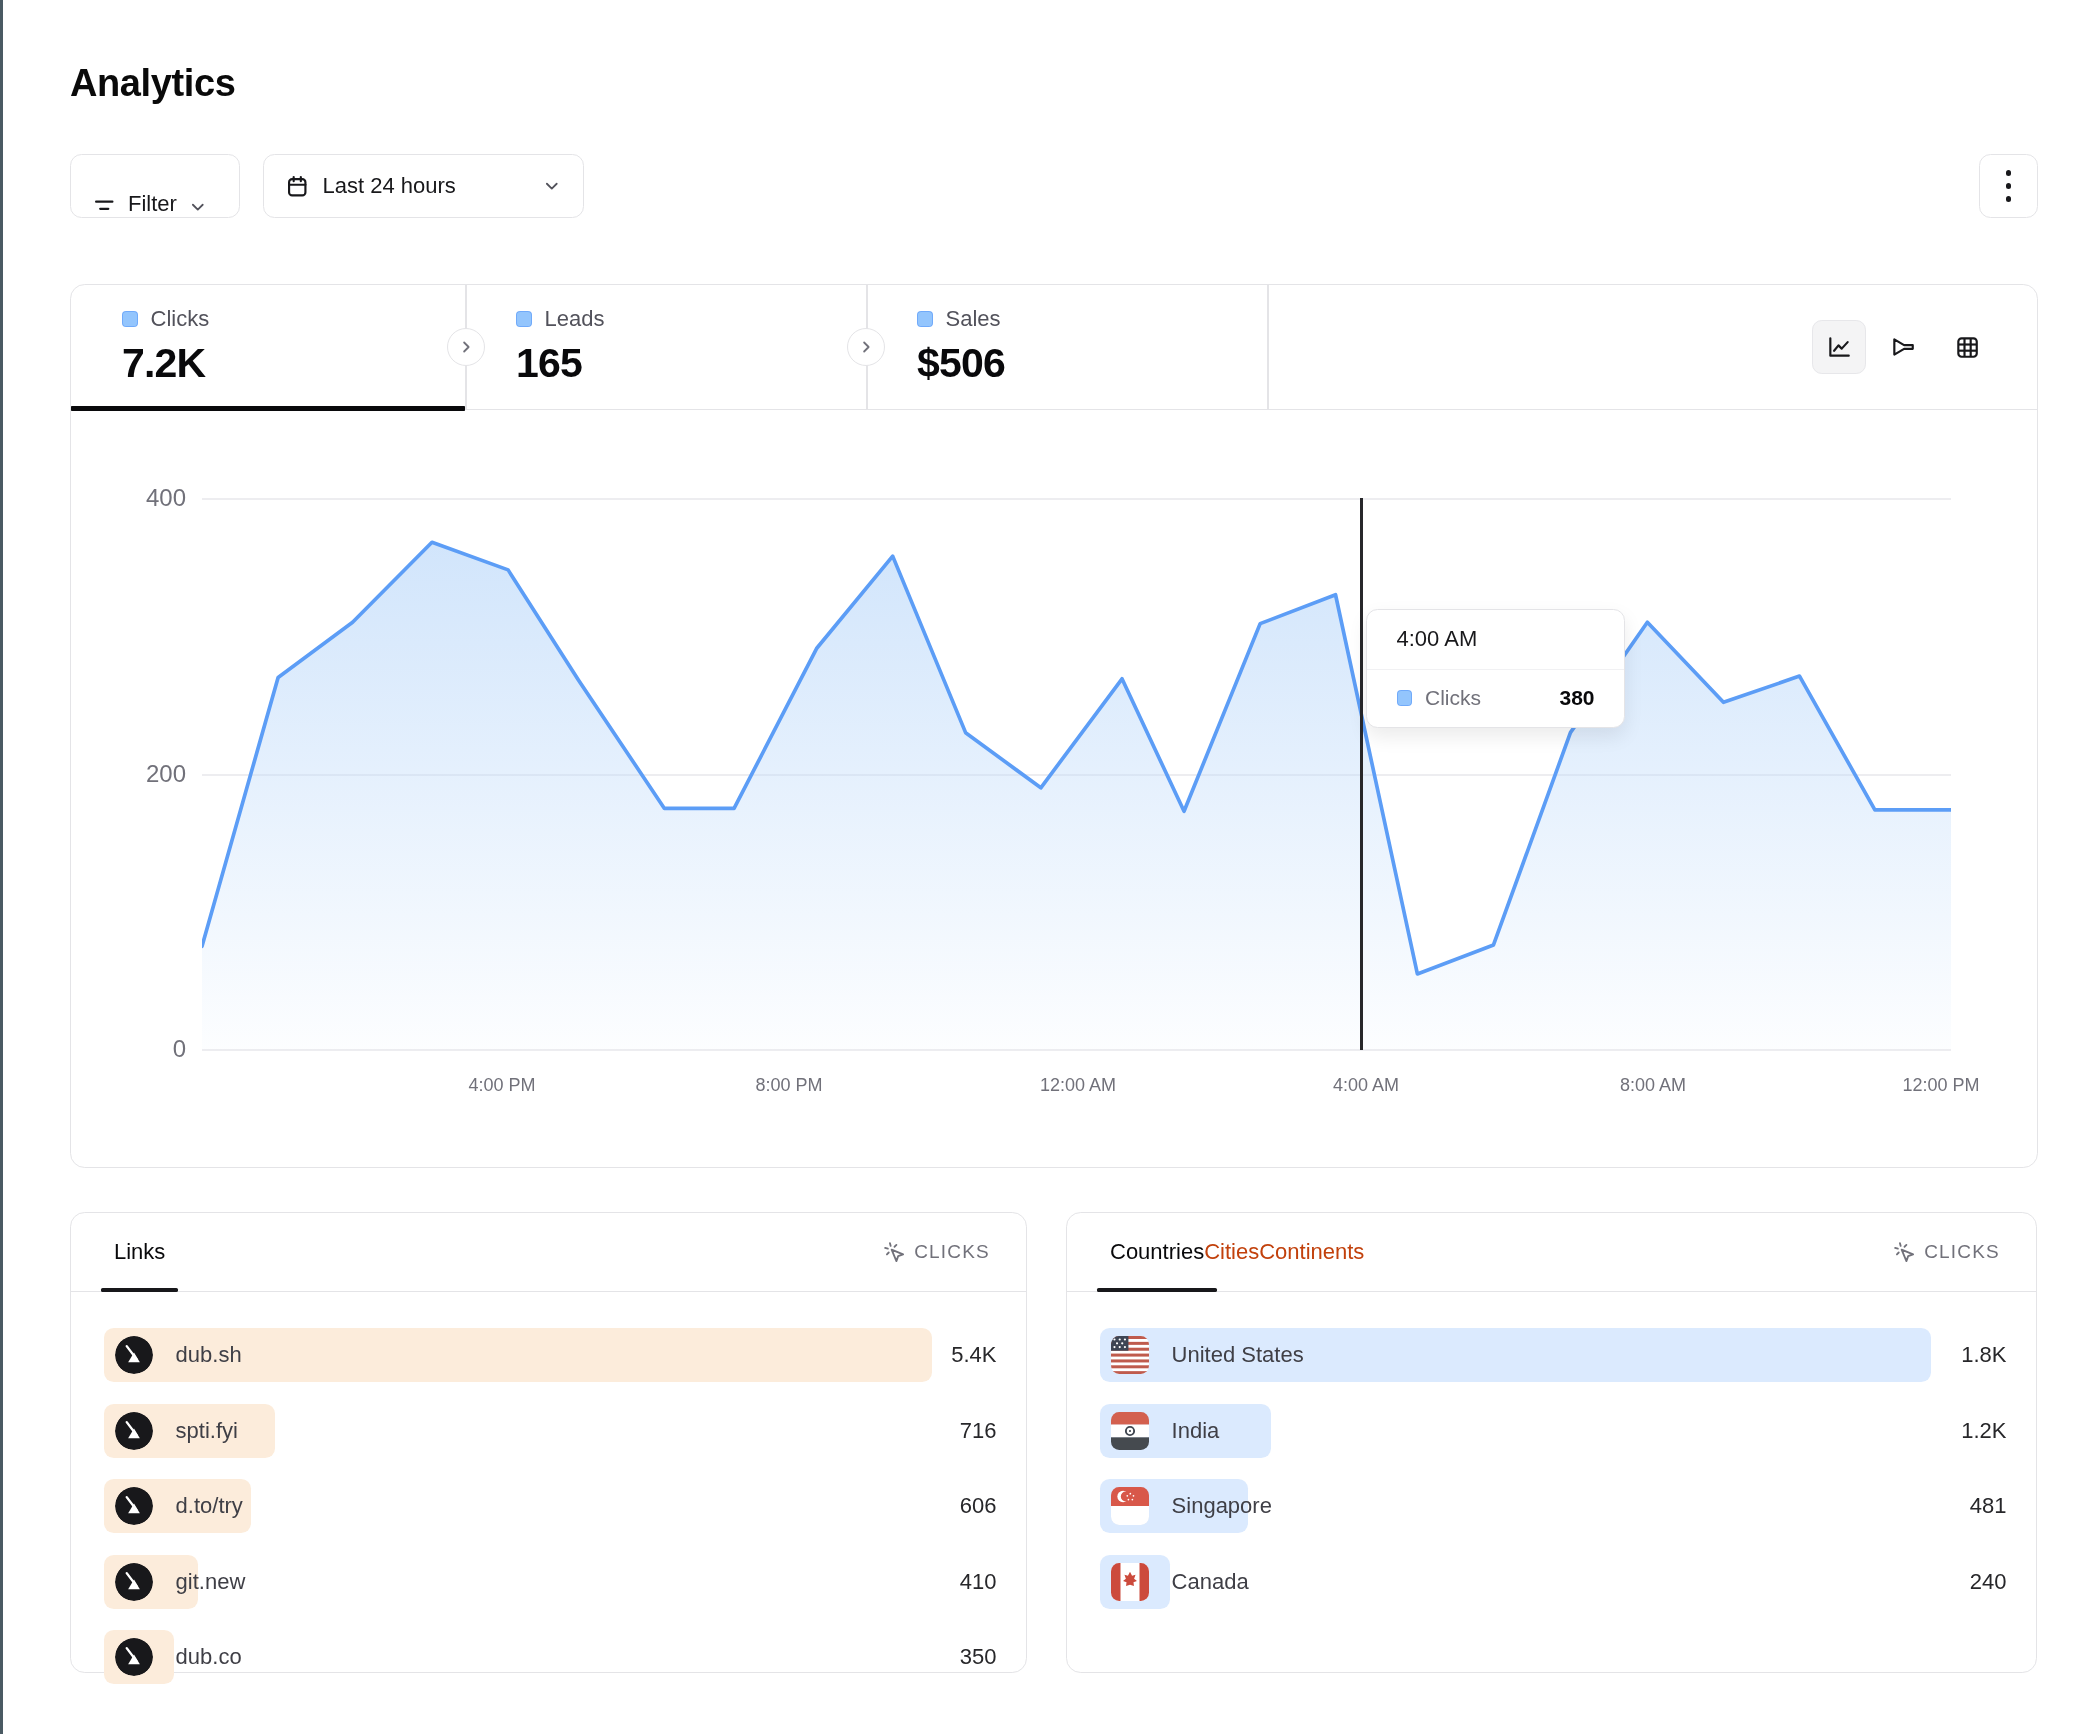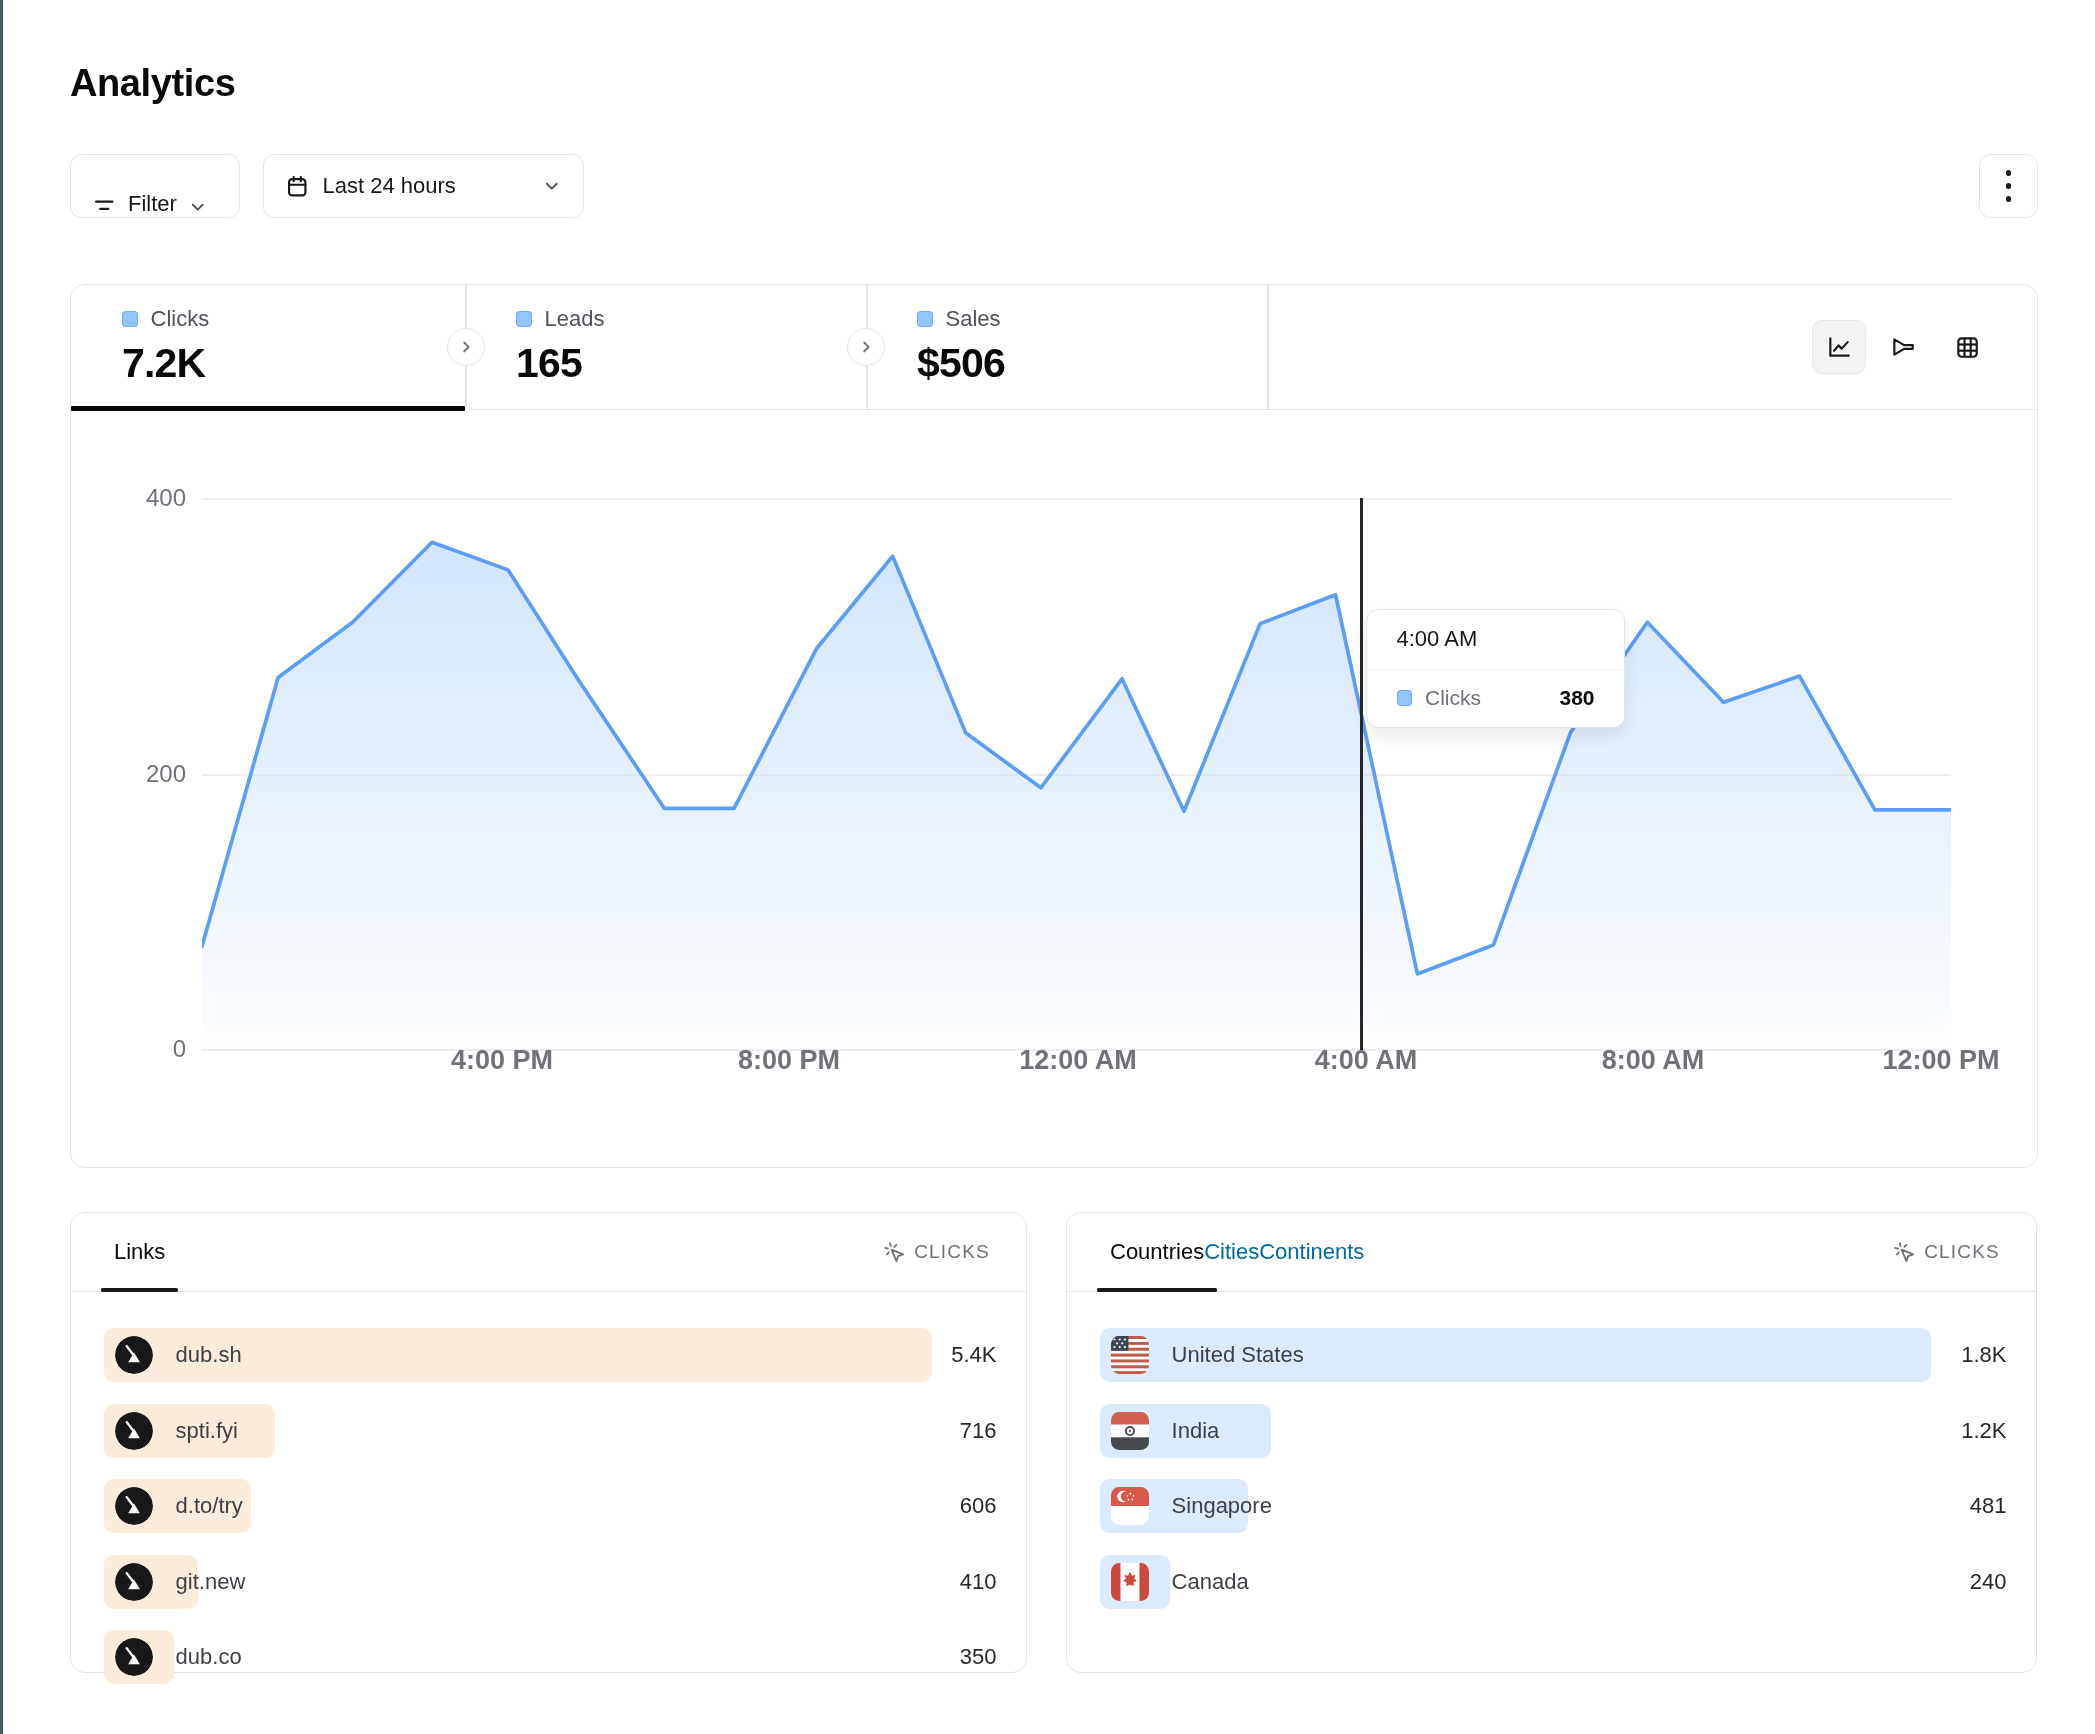--- a/index.html
+++ b/index.html
@@ -37,36 +37,36 @@
   .tab-chevron { position:absolute; top:43px; width:38px; height:38px; border-radius:50%; background:#fff;
                  border:1.6px solid #e4e4e7; display:flex; align-items:center; justify-content:center; z-index:3; cursor:pointer; }
   .view-switcher { position:absolute; right:43px; top:35px; display:flex; gap:9.8px; }
   .view-btn { width:54px; height:54px; border-radius:9.8px; display:flex; align-items:center; justify-content:center; cursor:pointer; }
   .view-btn.active { background:#f4f4f5; border:1.6px solid #e7e7ea; }
 
   
   .plot { position:absolute; left:131px; top:213px; width:1749px; height:552px; }
   .gridline { position:absolute; left:0; width:1749px; height:1.6px; background:#ededf0; }
   .ytick { position:absolute; right:1851px; width:74px; text-align:right; font-size:24px; color:#71717a; transform:translateY(-50%); }
-  .xtick { position:absolute; top:760px; font-size:27px; color:#71717a; transform:translateX(-50%); white-space:nowrap;font-weight:bold; }
+  .xtick { position:absolute; top:790px; font-size:18px; color:#71717a; transform:translateX(-50%); white-space:nowrap; }
   .ruler { position:absolute; top:0; width:2.5px; height:100%; background:#27272a; z-index:2; }
   .chart-svg { position:absolute; left:0; top:0; z-index:1; }
 
   .tooltip { position:absolute; left:1295px; top:324px; width:259px; background:#fff; border:1.6px solid #e4e4e7;
              border-radius:11.5px; box-shadow:0 8.2px 19.6px rgba(0,0,0,.08); z-index:5; }
   .tooltip-title { padding:16.4px 29.5px; font-size:22px; font-weight:500; color:#18181b; border-bottom:1.6px solid #f1f1f3; }
   .tooltip-row { display:flex; align-items:center; gap:13px; padding:16.4px 29.5px; }
   .tooltip-series { font-size:21px; color:#71717a; }
   .tooltip-value { margin-left:auto; font-size:21px; font-weight:700; color:#09090b; }
 
   
   .panel-links { left:70px; top:1212px; width:957px; height:461px; }
   .panel-countries { left:1066px; top:1212px; width:971px; height:461px; }
   .panel-header { position:relative; height:79px; border-bottom:1.6px solid #e4e4e7; display:flex; align-items:center; padding:0 36px 0 43px; }
-  .panel-tab { font-size:22px; font-weight:500; color:#0369a1; cursor:pointer; position:relative; }
+  .panel-tab { font-size:22px; font-weight:500; color:#c2410c; cursor:pointer; position:relative; }
   .panel-tab.active { color:#09090b; }
   .panel-tab.active::after { content:""; position:absolute; left:-13px; right:-13px; bottom:-27px; height:4.1px; background:#18181b; border-radius:1.6px; }
   .metric { margin-left:auto; display:flex; align-items:center; gap:8.2px; font-size:19px; font-weight:500;
             letter-spacing:1.2px; color:#71717a; }
   .rows { position:absolute; left:33px; right:29.5px; top:115px; display:flex; flex-direction:column; gap:11.5px; }
   .bar-row { position:relative; height:64px; cursor:pointer; }
   .bar-track { position:absolute; left:0; top:0; height:54px; }
   .bar { position:absolute; left:0; top:0; height:54px; border-radius:9.8px; }
   .row-content { position:absolute; left:10.6px; top:0; height:54px; display:flex; align-items:center; gap:23px; z-index:2; }
   .avatar { width:38px; height:38px; border-radius:50%; overflow:hidden; flex:none; }

